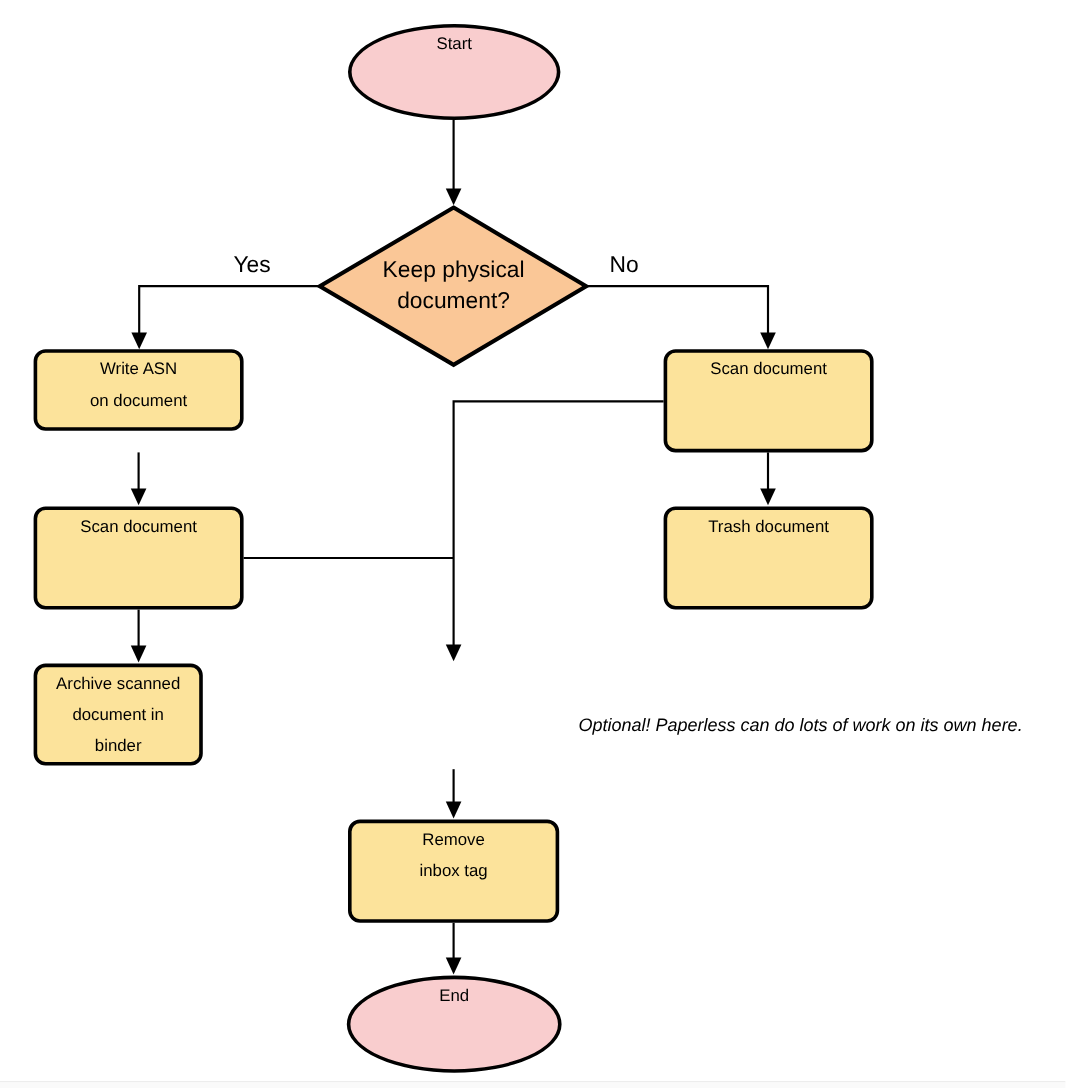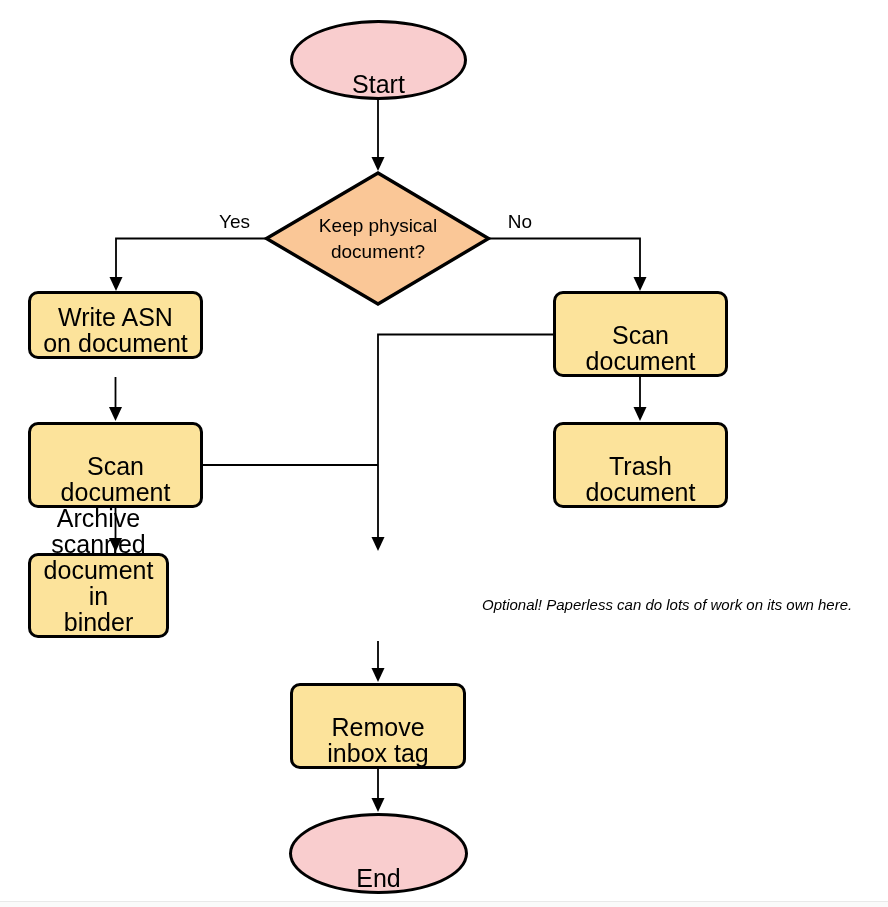--- a/index.html
+++ b/index.html
@@ -18,24 +18,24 @@
     overflow: hidden;
   }
   .canvas { position: relative; width: 888px; height: 907px; }
   svg.edges { position: absolute; left: 0; top: 0; }
   .edge { fill: none; stroke: var(--stroke); stroke-width: 1.8px; }
   .arrowhead { fill: var(--stroke); stroke: none; }
   .decision-shape { fill: var(--decision_fill); stroke: var(--stroke); stroke-width: 3.4px; stroke-linejoin: miter; }
 
   .node {
     position: absolute;
-    display: flex; align-items: flex-end; justify-content: center;
+    display: flex; align-items: flex-start; justify-content: center;
     text-align: center;
     color: var(--text);
-    font-size: 25px; line-height: 26px;
+    font-size: 14px; line-height: 26px;
     border: 3px solid var(--stroke);
   }
   .node span { white-space: pre-line; }
   .process { background: var(--process_fill); border-radius: 10px; }
   .terminator { background: var(--terminator_fill); border-radius: 50%; }
 
   .decision-label {
     position: absolute;
     display: flex; align-items: center; justify-content: center;
     text-align: center; color: var(--text);
@@ -99,21 +99,21 @@
 
   <div class="node terminator" style="left:290px; top:20px; width:177px; height:80px;">
     <span>Start</span>
   </div>
 
   <div class="decision-label" style="left:283px; top:206px; width:190px; height:65px;justify-content:center;">
     <span>Keep physical
 document?</span>
   </div>
 
-  <div class="edge-label" style="left:206px; top:211px; width:44px;text-align:right;">Yes</div>
+  <div class="edge-label" style="left:188px; top:211px; width:44px;">Yes</div>
   <div class="edge-label" style="left:498px; top:211px; width:44px;">No</div>
 
   <div class="node process" style="left:28px; top:291px; width:175px; height:68px;">
     <span>Write ASN
 on document</span>
   </div>
   <div class="node process" style="left:28px; top:422px; width:175px; height:86px;">
     <span>Scan document</span>
   </div>
   <div class="node process" style="left:28px; top:553px; width:141px; height:85px;">

